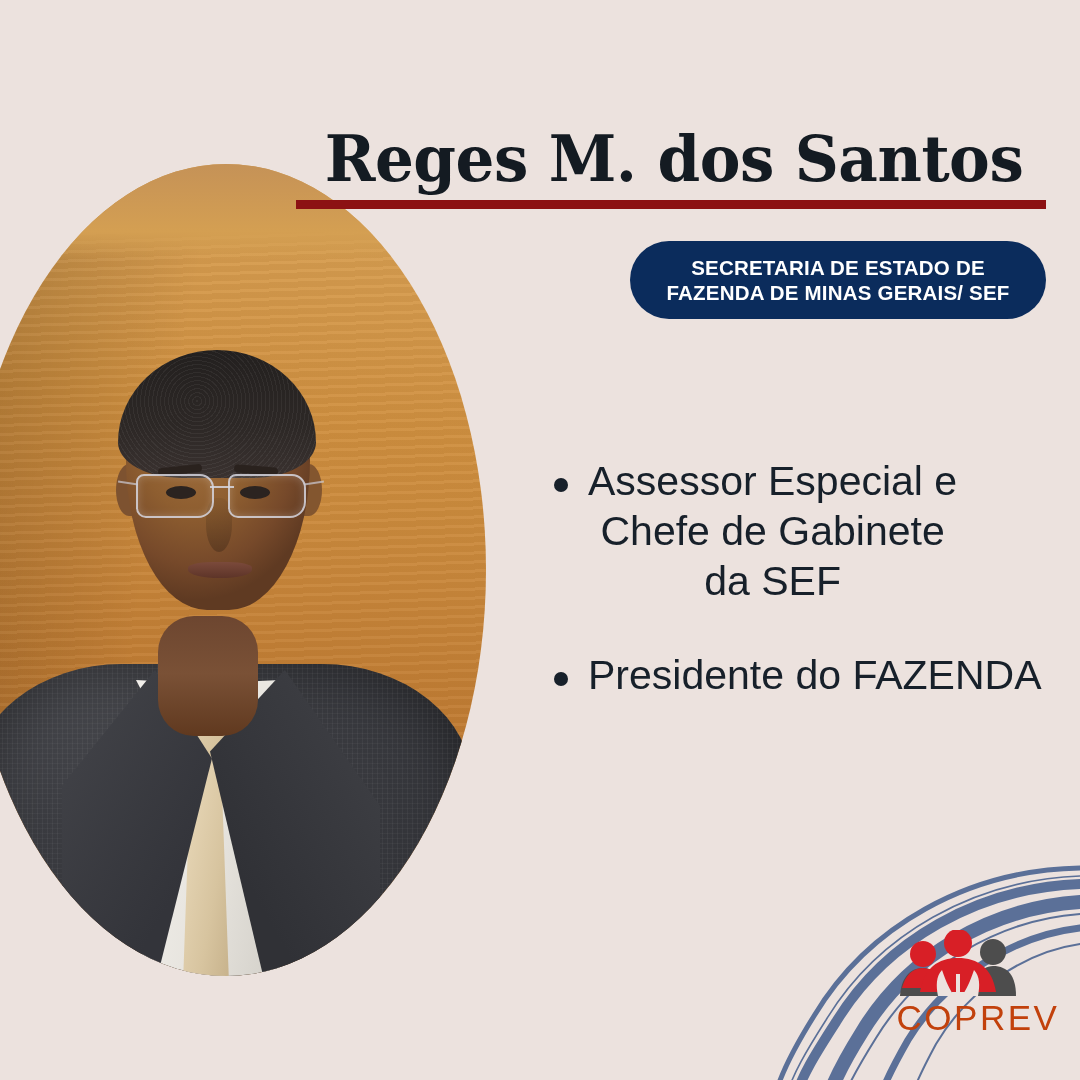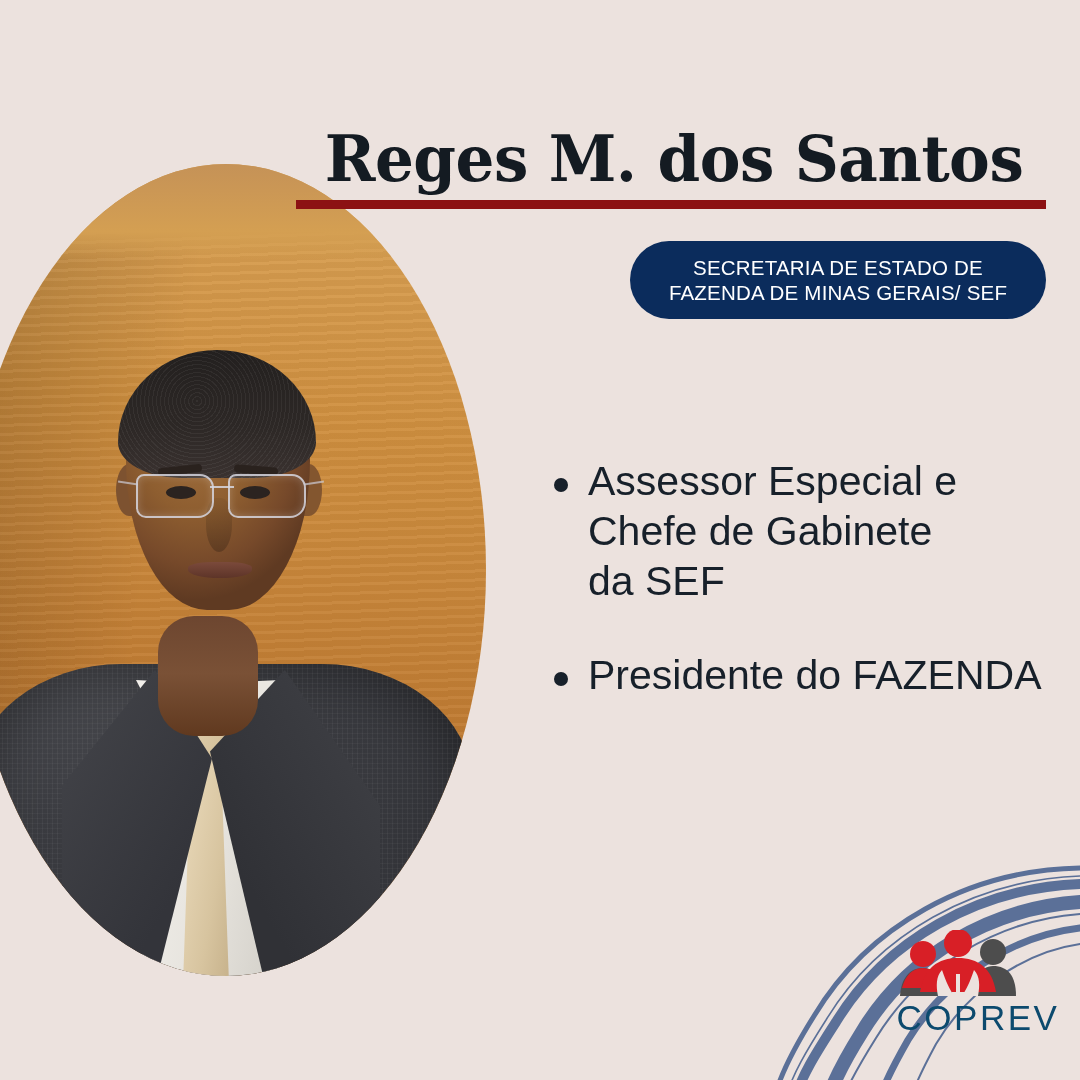--- a/index.html
+++ b/index.html
@@ -249,21 +249,21 @@
     background: #0b2c5c;
     border-radius: 39px;
     display: flex;
     align-items: center;
     justify-content: center;
     box-sizing: border-box;
     padding: 0 16px;
   }
   #org-badge-text {
     color: #ffffff;
-    font-weight: 400;
+    font-weight: 700;
     font-size: 20.5px;
     line-height: 1.22;
     text-align: center;
     letter-spacing: .2px;
   }
 
   
   #roles {
     position: absolute;
     left: 540px;
@@ -281,20 +281,21 @@
     height: 14px;
     border-radius: 50%;
     background: #17202a;
     margin: 22px 20px 0 14px;
   }
   .role-text {
     font-size: 41px;
     line-height: 1.22;
     color: #17202a;
     white-space: pre-line;
+    text-align: center;
   }
 
   
   #logo-block {
     position: absolute;
     left: 728px;
     top: 840px;
     width: 352px;
     height: 240px;
   }
@@ -311,21 +312,21 @@
     height: 66px;
   }
   #logo-word {
     position: absolute;
     left: 150px;
     top: 158px;
     width: 200px;
     text-align: center;
     font-size: 35px;
     letter-spacing: 2.5px;
-    color: #0c4a6e;
+    color: #c2410c;
   }
 </style>
 </head>
 <body>
 
 <div id="card">
 
   <div id="portrait-wrap">
     <div id="portrait-photo" aria-label="Reges M. dos Santos portrait">
       <div class="fig" id="suit"></div>

